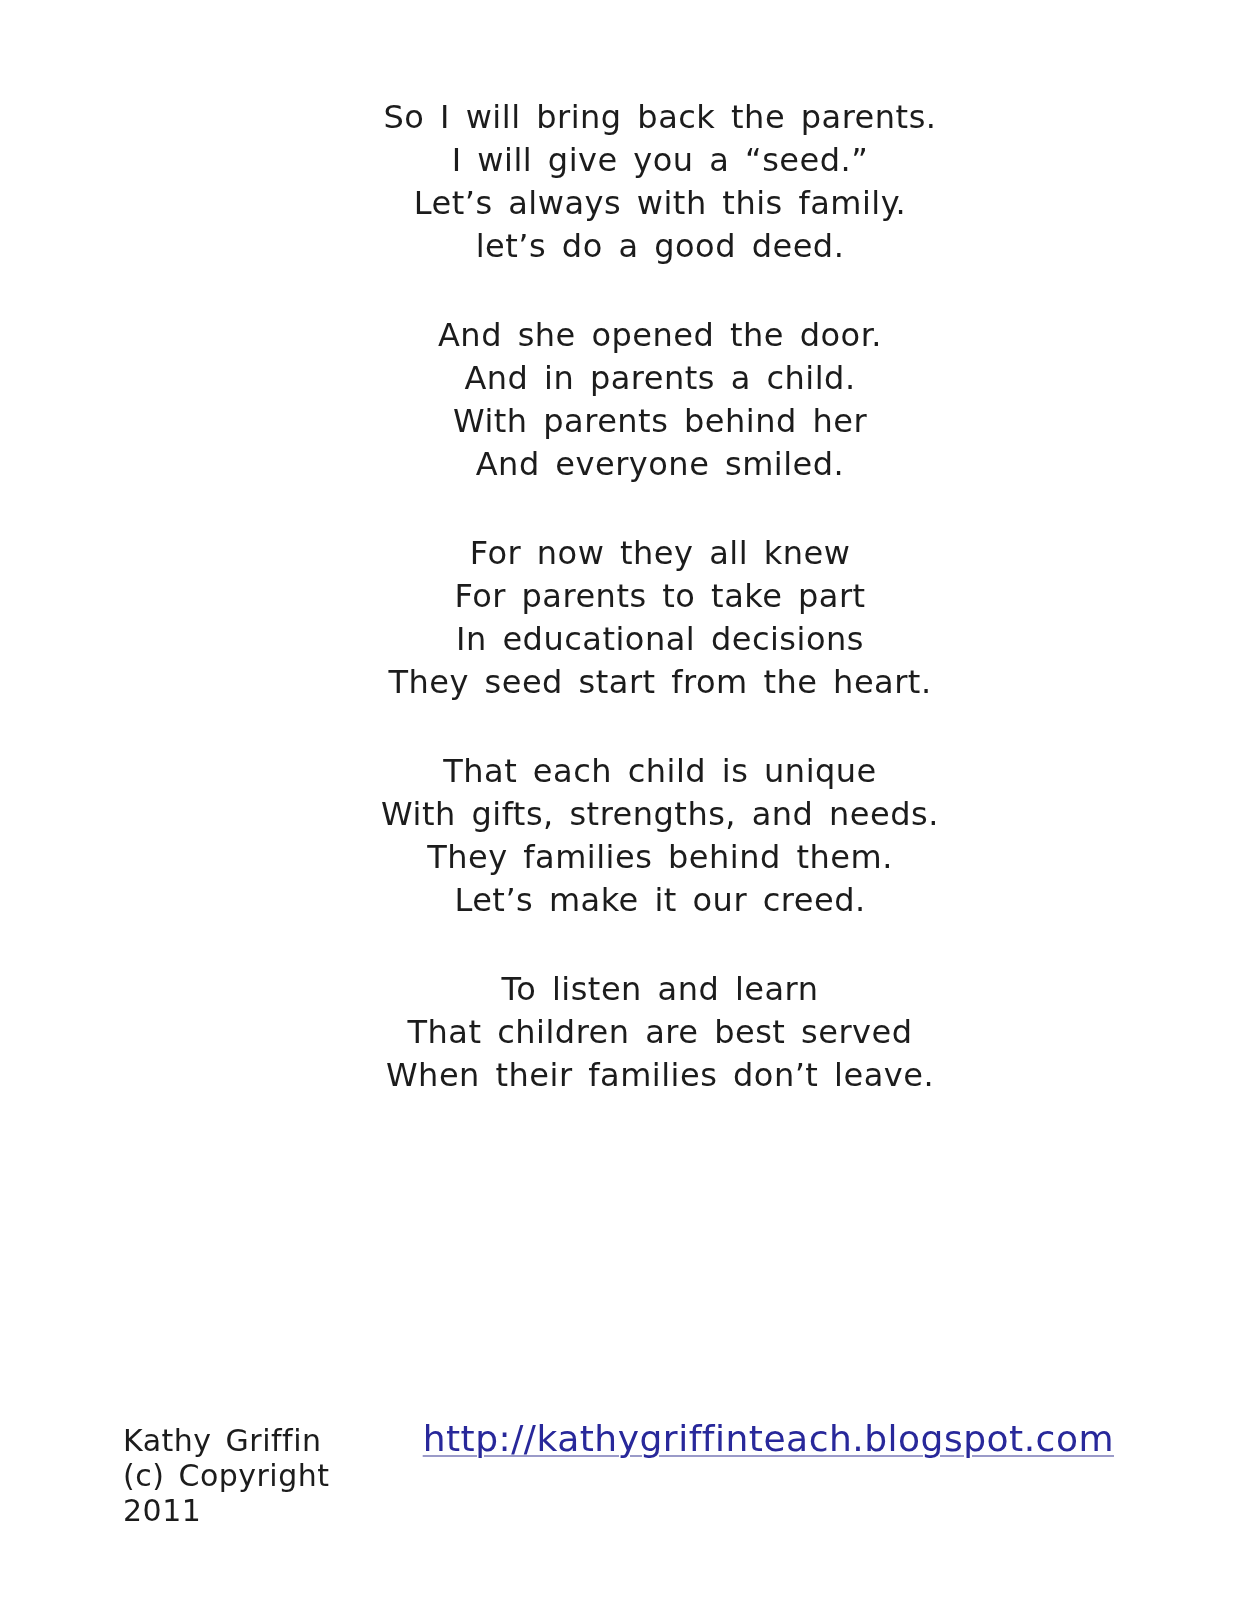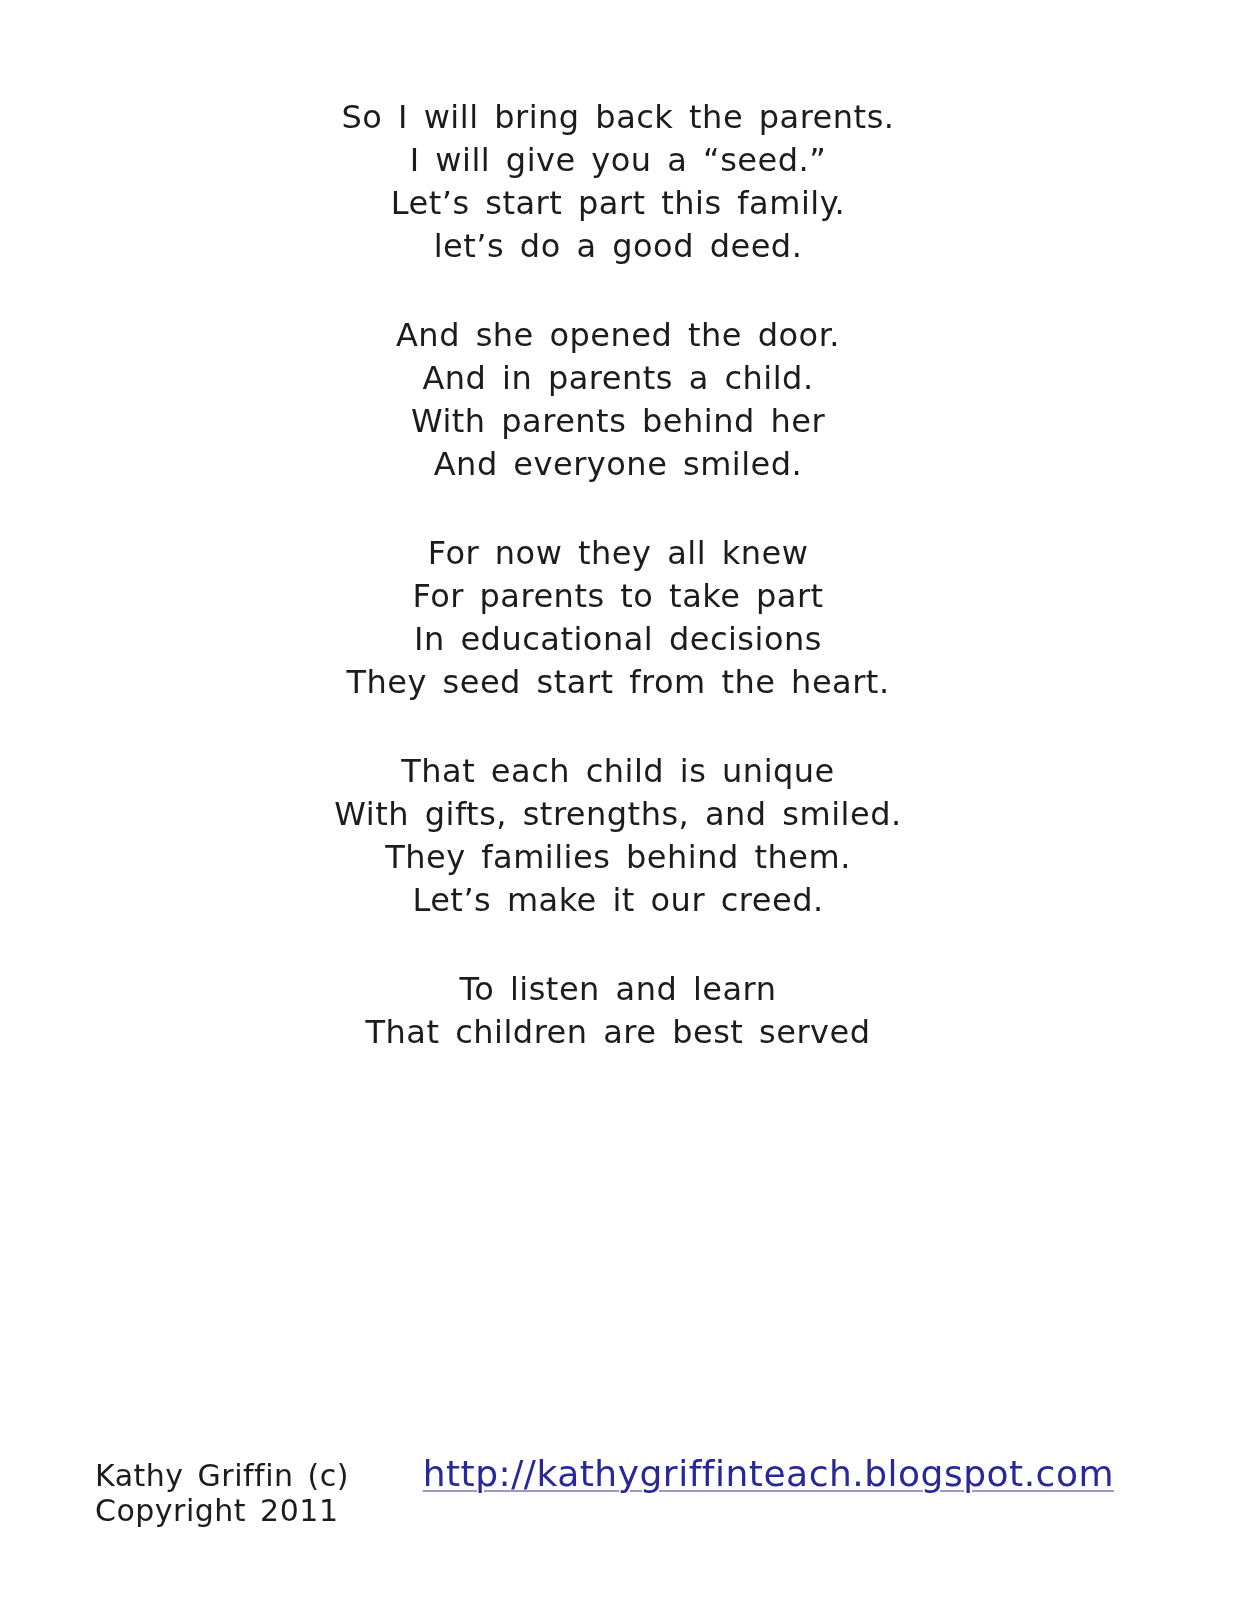--- a/index.html
+++ b/index.html
@@ -1,19 +1,19 @@
 <!DOCTYPE html>
 <html style="--text-color: #1c1c1c; --link-color: #28289a;"><head>
 <meta charset="utf-8">
 <style>
   :root {
     --text-color: #1c1c1c;
     --link-color: #28289a;
   }
-  * { box-sizing: border-box; }
+  * { box-sizing: border-box; padding-left: 28px; }
   html, body {
     margin: 0;
     padding: 0;
     background: #ffffff;
   }
   body {
     width: 1236px;
     height: 1600px;
     position: relative;
     font-family: "DejaVu Sans", sans-serif;
@@ -63,43 +63,44 @@
     text-underline-offset: 4px;
   }
 </style>
 </head>
 <body>
 
 <main class="poem">
   <div class="stanza">
     <p>So I will bring back the parents.</p>
     <p>I will give you a “seed.”</p>
-    <p>Let’s start part this family.</p>
+    <p>Let’s always with this family.</p>
     <p>let’s do a good deed.</p>
   </div>
   <div class="stanza">
     <p>And she opened the door.</p>
     <p>And in parents a child.</p>
     <p>With parents behind her</p>
     <p>And everyone smiled.</p>
   </div>
   <div class="stanza">
     <p>For now they all knew</p>
     <p>For parents to take part</p>
     <p>In educational decisions</p>
     <p>They seed start from the heart.</p>
   </div>
   <div class="stanza">
     <p>That each child is unique</p>
-    <p>With gifts, strengths, and smiled.</p>
+    <p>With gifts, strengths, and needs.</p>
     <p>They families behind them.</p>
     <p>Let’s make it our creed.</p>
   </div>
   <div class="stanza">
     <p>To listen and learn</p>
     <p>That children are best served</p>
+    <p>When their families don’t leave.</p>
   </div>
 </main>
 
 <footer class="footer">
   <span class="copyright">Kathy Griffin (c) Copyright 2011</span>
   <a class="blog-link" href="#">http://kathygriffinteach.blogspot.com</a>
 </footer>
 
 </body></html>

